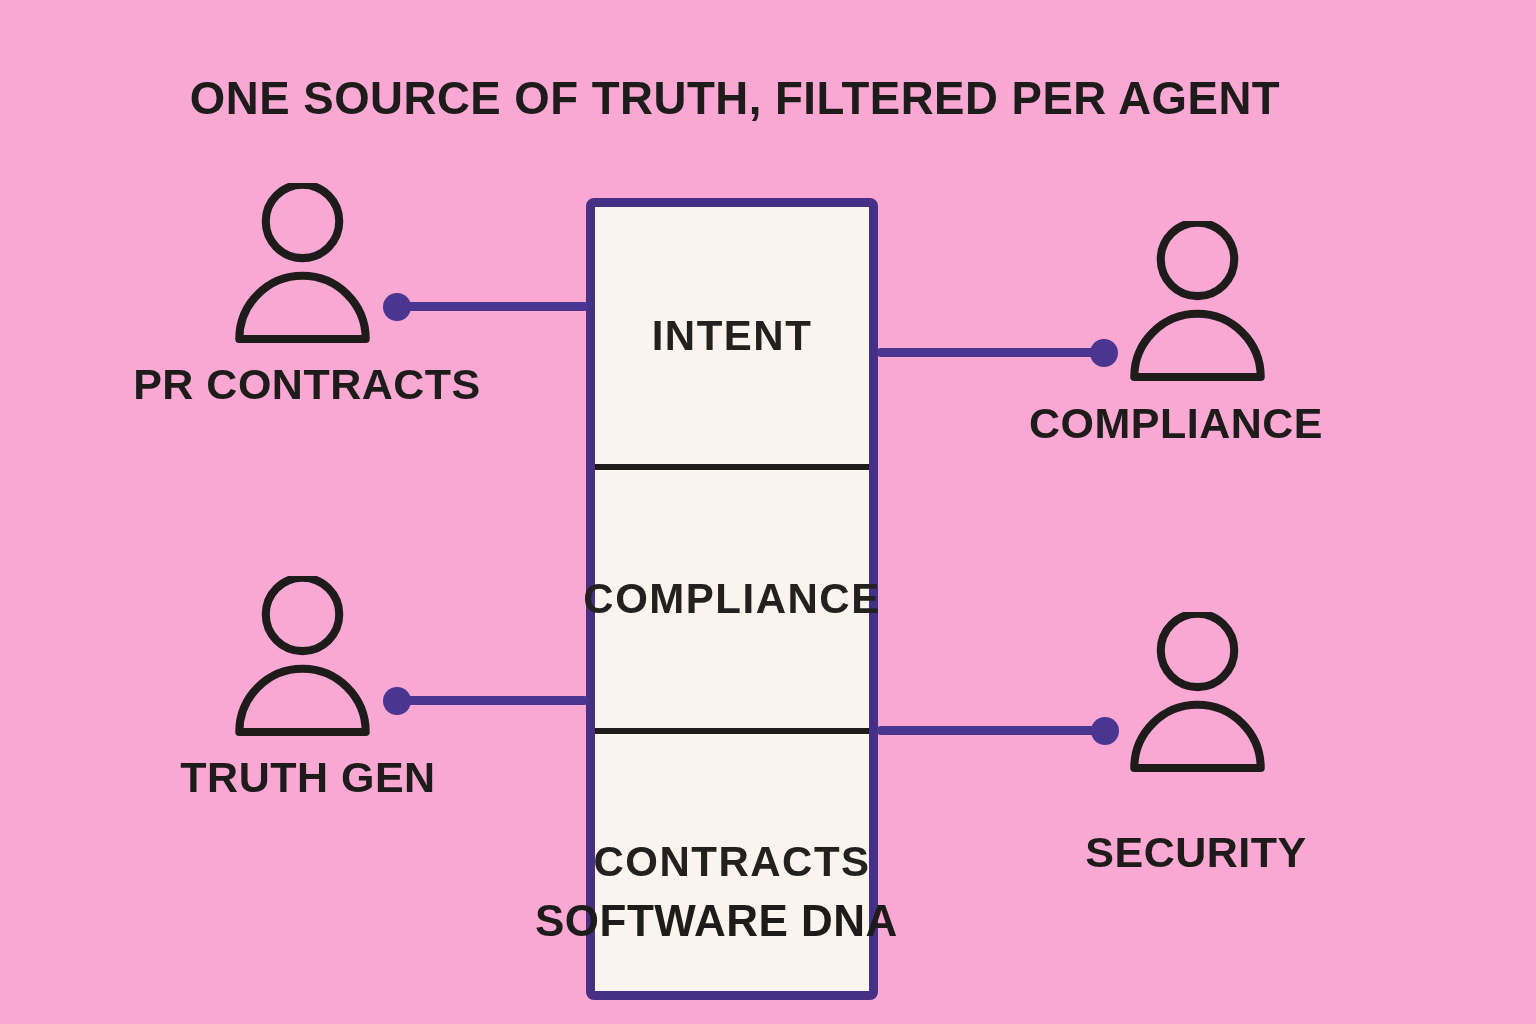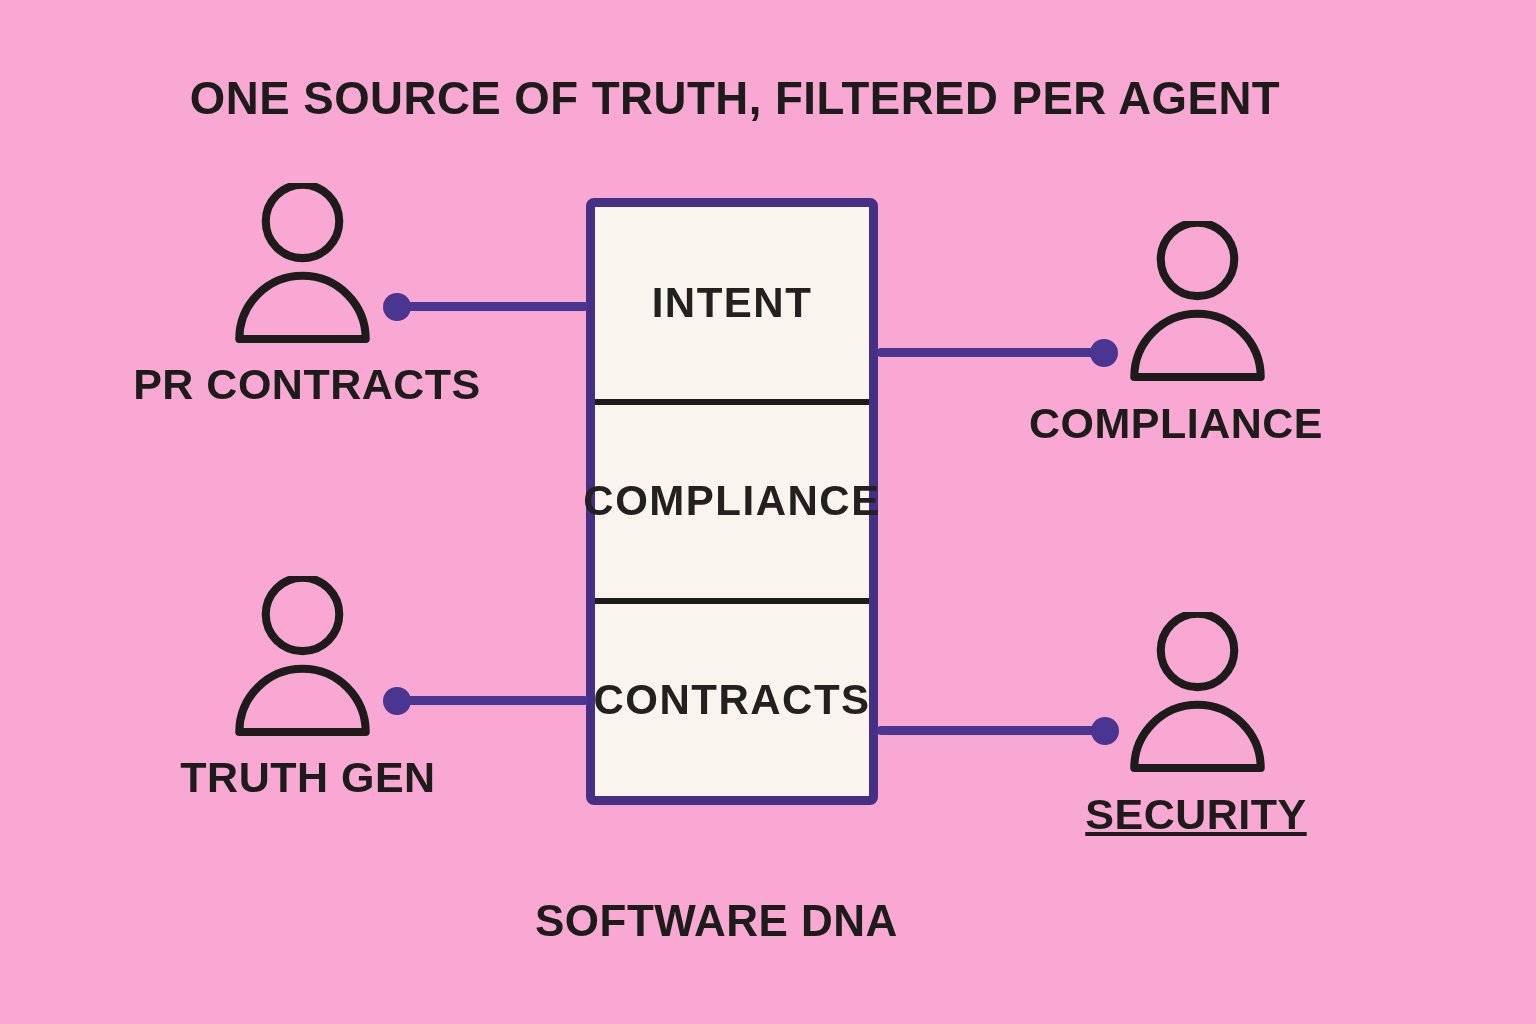--- a/index.html
+++ b/index.html
@@ -28,21 +28,21 @@
     transform: scaleX(0.97);
     white-space: nowrap;
     color: #1d1c1a;
   }
   
   .dna-box {
     position: absolute;
     left: 586px;
     top: 198px;
     width: 292px;
-    height: 607px;
+    height: 802px;
     border: 9px solid #463086;
     border-radius: 8px;
     box-sizing: border-box;
     display: flex;
     flex-direction: column;
     background: #f9f5ee;
   }
   .dna-section {
     flex: 1;
     display: flex;
@@ -148,15 +148,15 @@
     </svg>
   </div>
   <div class="agent-label" style="left:98px; top:753px;">TRUTH GEN</div>
 
   <div class="person" style="left:1124px; top:612px;">
     <svg viewBox="0 0 100 110" fill="none" xmlns="http://www.w3.org/2000/svg">
       <circle cx="50" cy="26" r="25" stroke="#1d1c1a" stroke-width="5.5"></circle>
       <path d="M 7 106 A 43 43 0 0 1 93 106 Z" stroke="#1d1c1a" stroke-width="5.5" stroke-linejoin="round"></path>
     </svg>
   </div>
-  <div class="agent-label" style="left:986px; top:790px;text-decoration:underline;">SECURITY</div>
+  <div class="agent-label" style="left:986px; top:828px;">SECURITY</div>
 
 </div>
 
 </body></html>

